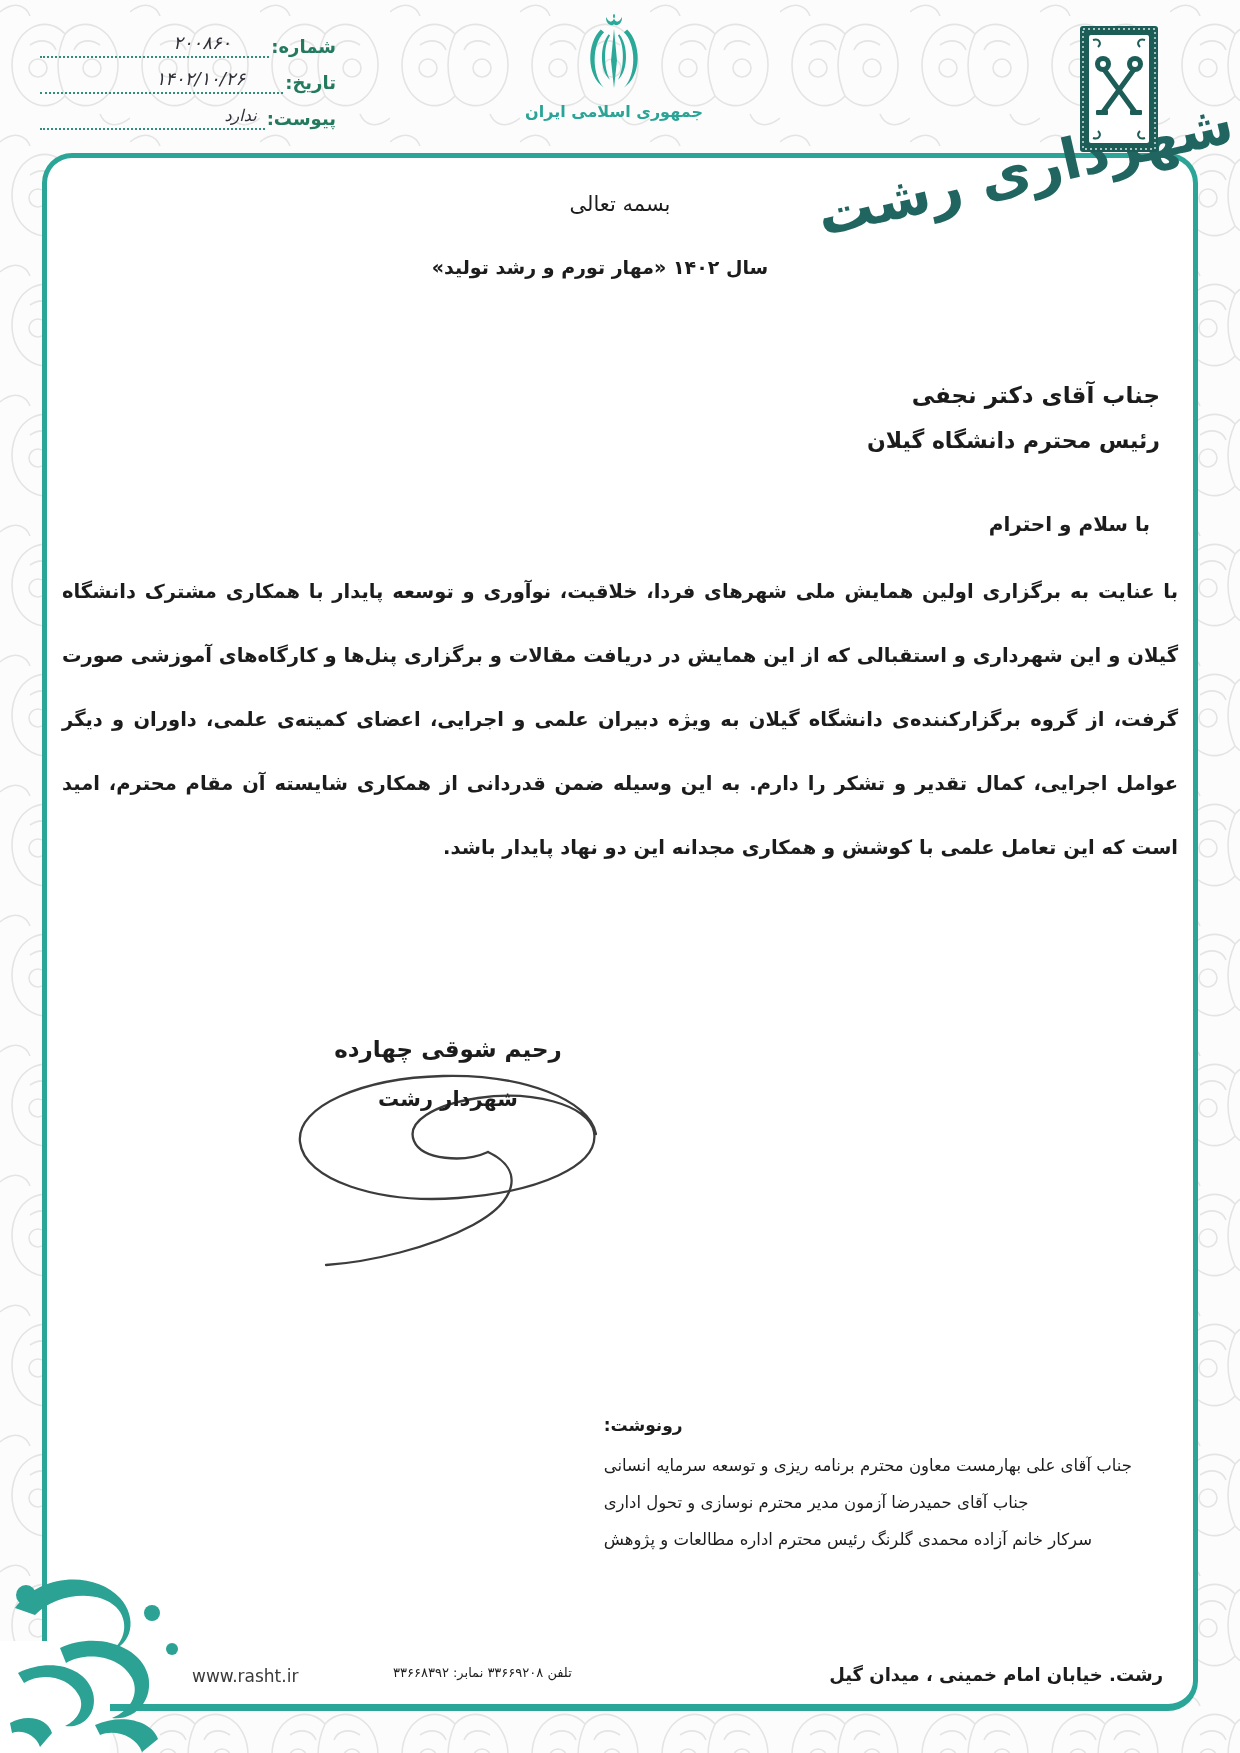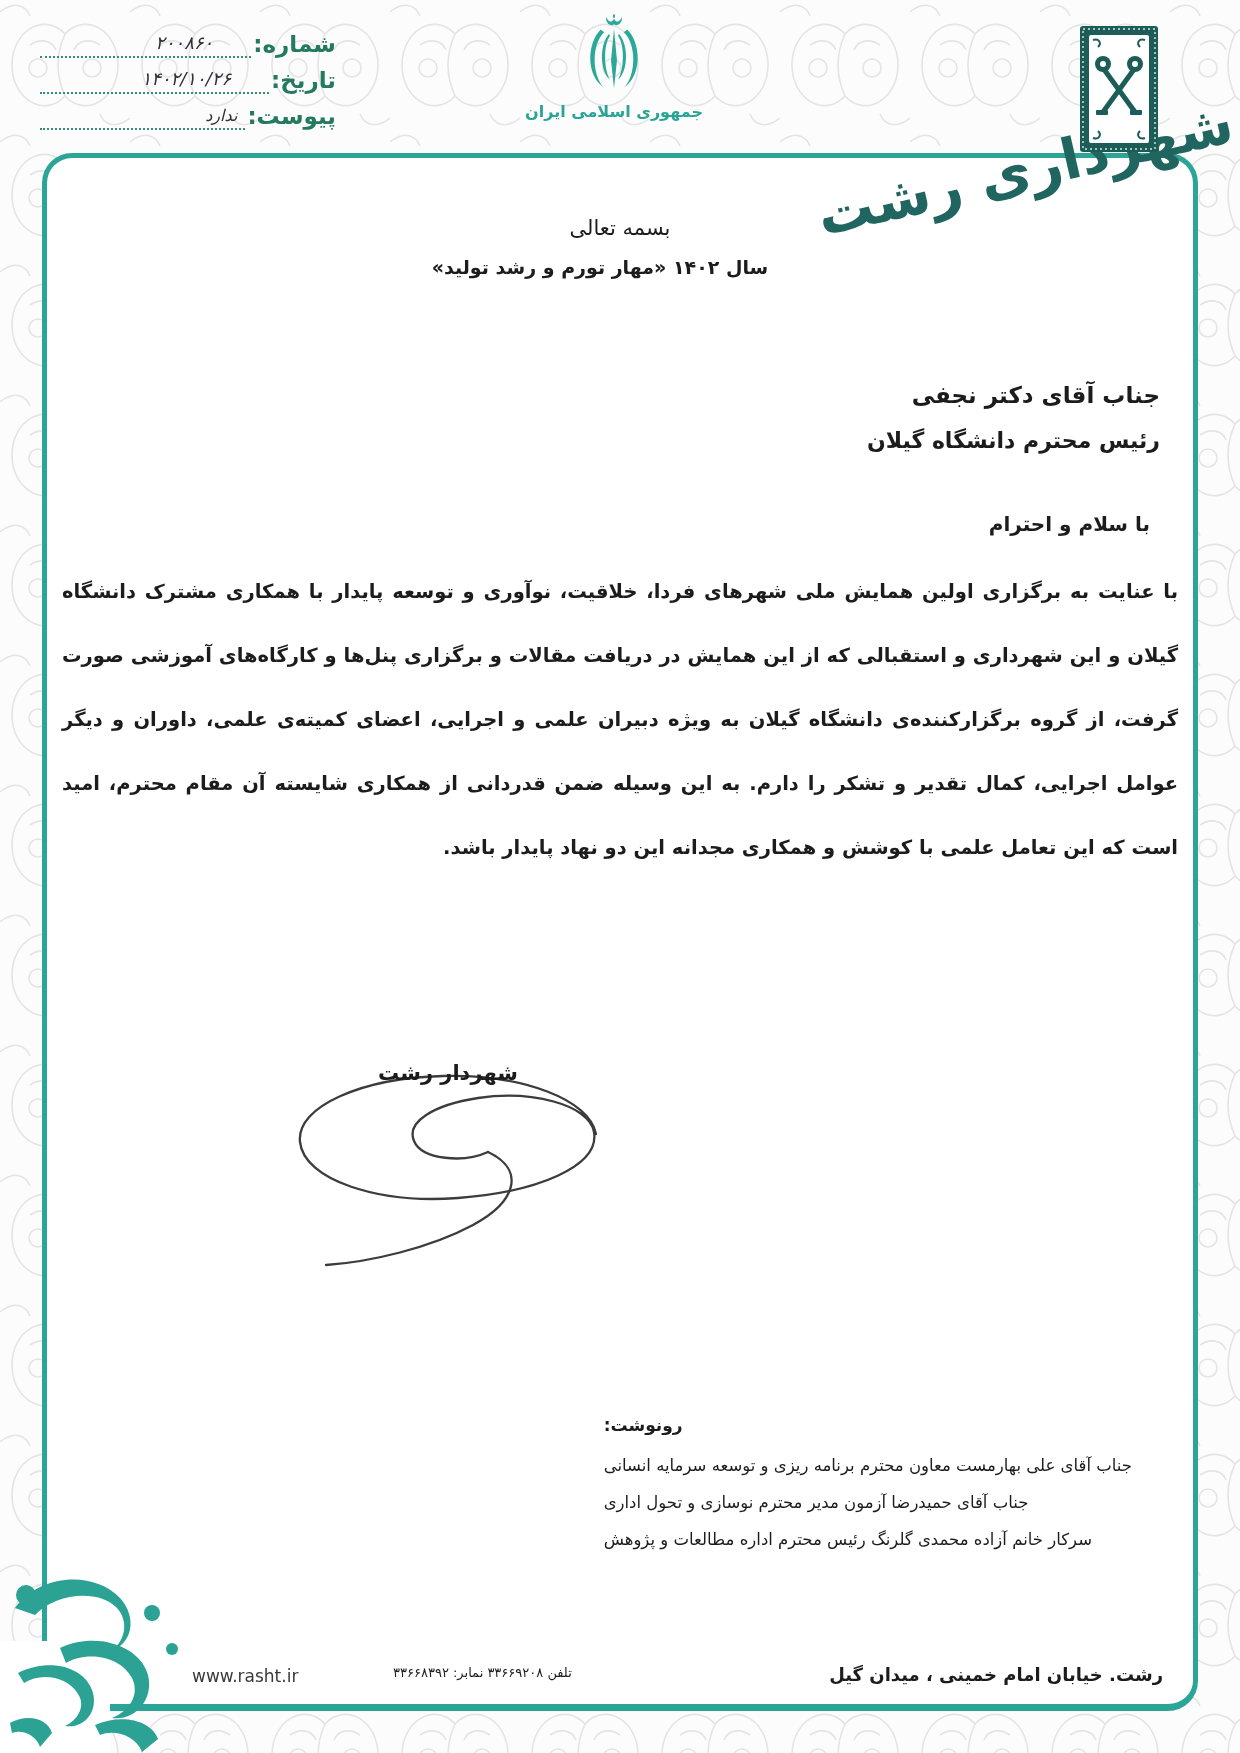--- a/index.html
+++ b/index.html
@@ -17,21 +17,21 @@
     background:#ffffff;
     border:5px solid #2ba597;
     border-bottom-width:7px;
     border-radius:30px;
     z-index:1;
   }
   
   .ref-block{left:40px;top:22px;width:296px;z-index:3;direction:rtl;}
   .ref-row{display:flex;align-items:flex-end;height:36px;direction:rtl;}
   .ref-label{
-    color:#237a5e;font-weight:bold;font-size:23px;line-height:1;
+    color:#237a5e;font-weight:bold;font-size:18px;line-height:1;
     padding-bottom:2px;white-space:nowrap;
   }
   .ref-dots{
     flex:1;border-bottom:2px dotted #2f8f7a;position:relative;height:30px;
     margin-right:2px;
   }
   .ref-value{
     position:absolute;right:38px;bottom:3px;
     font-size:18px;font-style:italic;letter-spacing:2px;color:#30303a;
     white-space:nowrap;
@@ -44,21 +44,21 @@
   }
   
   .seal{left:1080px;top:26px;z-index:4;}
   .calligraphy{
     left:846px;top:96px;width:392px;height:150px;z-index:3;
     transform:rotate(-13deg);
     font-size:56px;font-weight:bold;color:#216560;
     text-align:center;line-height:140px;direction:rtl;white-space:nowrap;
   }
   
-  .basmala{left:0;top:216px;width:1240px;text-align:center;font-size:21px;z-index:3;direction:rtl;}
+  .basmala{left:0;top:192px;width:1240px;text-align:center;font-size:21px;z-index:3;direction:rtl;}
   .slogan{left:0;top:256px;width:1200px;text-align:center;font-size:19px;font-weight:bold;z-index:3;direction:rtl;}
   .addr-name{right:80px;top:382px;font-size:23px;font-weight:bold;z-index:3;direction:rtl;}
   .addr-title{right:80px;top:428px;font-size:22px;font-weight:bold;z-index:3;direction:rtl;}
   .salutation{right:90px;top:512px;font-size:20px;font-weight:bold;z-index:3;direction:rtl;}
   .body-par{
     left:62px;right:62px;top:560px;z-index:3;
     font-size:19.5px;font-weight:bold;line-height:64px;
     text-align:justify;direction:rtl;
   }
   
@@ -163,20 +163,21 @@
 <div class="abs basmala">بسمه تعالی</div>
 <div class="abs slogan">سال ۱۴۰۲ «مهار تورم و رشد تولید»</div>
 
 <div class="abs addr-name">جناب آقای دکتر نجفی</div>
 <div class="abs addr-title">رئیس محترم دانشگاه گیلان</div>
 <div class="abs salutation">با سلام و احترام</div>
 
 <div class="abs body-par">با عنایت به برگزاری اولین همایش ملی شهرهای فردا، خلاقیت، نوآوری و توسعه پایدار با همکاری مشترک دانشگاه گیلان و این شهرداری و استقبالی که از این همایش در دریافت مقالات و برگزاری پنل‌ها و کارگاه‌های آموزشی صورت گرفت، از گروه برگزارکننده‌ی دانشگاه گیلان به ویژه دبیران علمی و اجرایی، اعضای کمیته‌ی علمی، داوران و دیگر عوامل اجرایی، کمال تقدیر و تشکر را دارم.  به این وسیله ضمن قدردانی از همکاری شایسته آن مقام محترم، امید است که این تعامل علمی با کوشش و همکاری مجدانه این دو نهاد پایدار باشد.</div>
 
 <div class="abs signer">
+  <div class="signer-name">رحیم شوقی چهارده</div>
   <div class="signer-title">شهردار رشت</div>
 </div>
 <svg class="abs sig-svg" width="340" height="215" viewBox="0 0 340 215">
   <g fill="none" stroke="#3c3c3c" stroke-width="2.3" stroke-linecap="round">
     <path d="M318,72 C312,38 245,12 165,14 C85,16 18,44 22,80 C26,118 100,142 180,136 C260,130 322,104 316,70 C311,42 252,28 200,36 C155,43 128,60 136,79 C144,98 186,101 210,90"></path>
     <path d="M210,90 C248,108 238,140 195,163 C152,186 92,200 48,203"></path>
   </g>
 </svg>
 
 <div class="abs cc-block">

